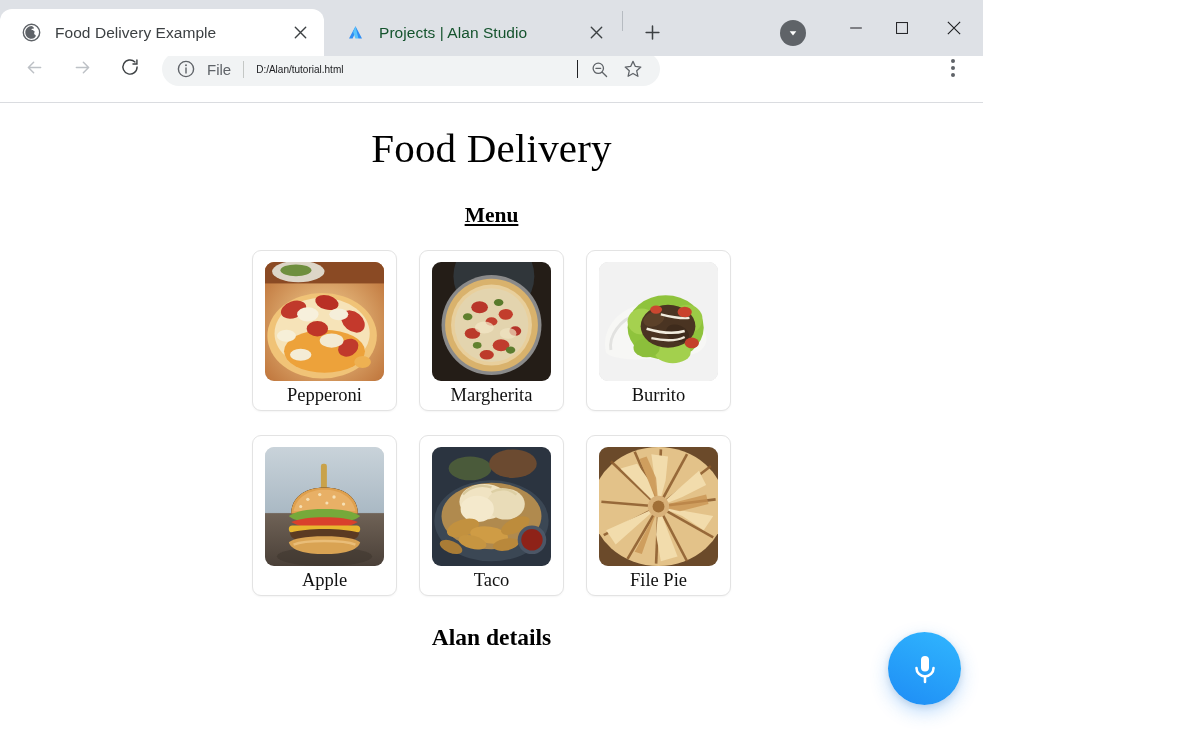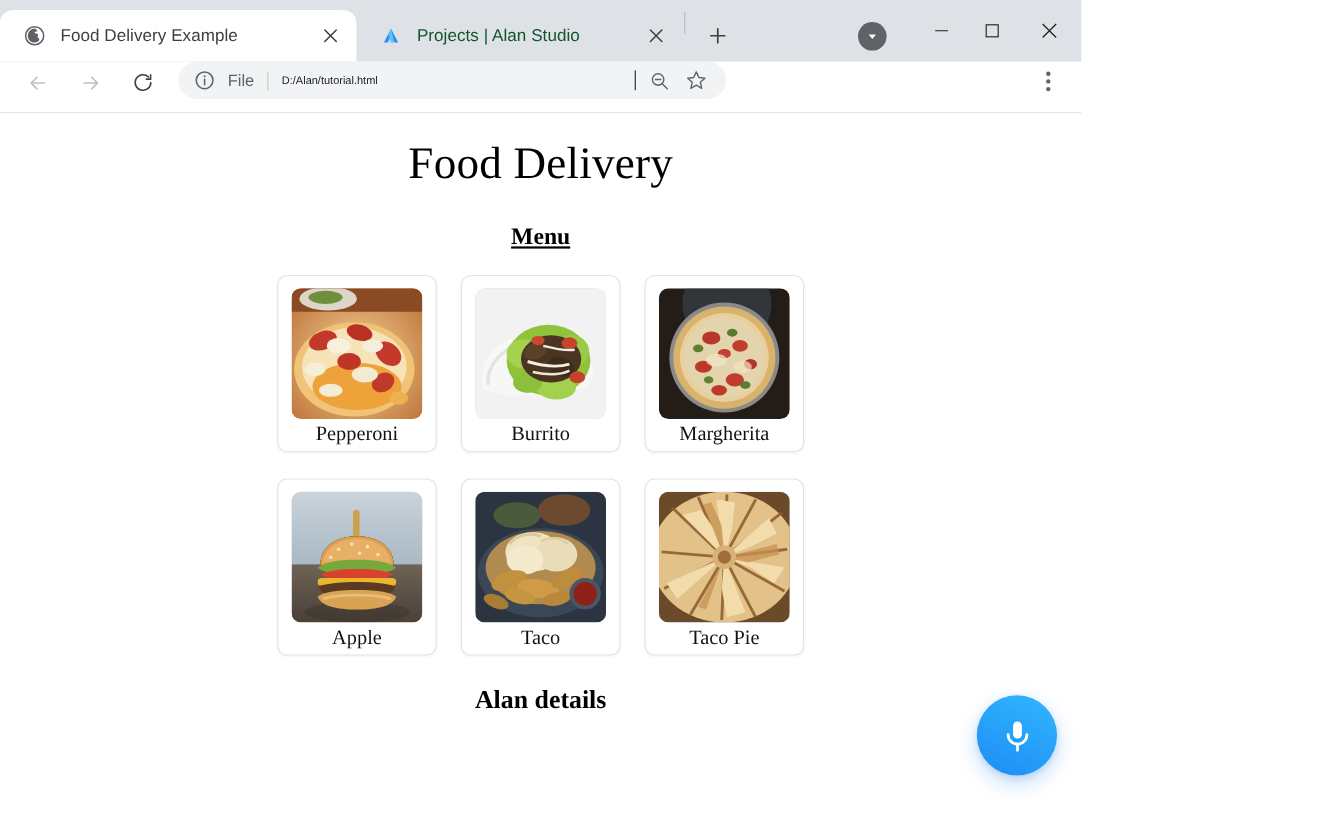--- a/index.html
+++ b/index.html
@@ -90,23 +90,23 @@
     color: #202124;
   }
   .winbtn.close { width: 58px; }
 
   
   .toolbar {
     height: 47px;
     flex: 0 0 47px;
     background: #ffffff;
     display: flex;
-    align-items: flex-start;
+    align-items: flex-end;
     border-bottom: 1px solid #dadce0;
-    padding: 0 10px;
+    padding: 16px 10px;
   }
   .navbtn {
     width: 38px; height: 38px;
     display: flex; align-items: center; justify-content: center;
     margin: 0 5px;
   }
   .navbtn.disabled { color: #bdc1c6; }
   .navbtn.enabled { color: #3c4043; }
 
   .omnibox {
@@ -405,45 +405,20 @@
                 <ellipse cx="30" cy="78" rx="9" ry="5" fill="#f4ecd6"></ellipse>
                 <ellipse cx="82" cy="84" rx="7" ry="5" fill="#eeb152"></ellipse>
               </svg>
             </div>
             <div class="food-label">Pepperoni</div>
           </div>
 
           <div class="food-card">
             <div class="food-thumb">
               <svg viewBox="0 0 100 100" preserveAspectRatio="xMidYMid slice">
-                <rect width="100" height="100" fill="#f2f2f2"></rect>
-                <path d="M6 76c-4-16 6-32 22-38 14-5 28-4 40 2 12 6 20 14 22 22 2 9-6 16-18 17-22 2-40 4-52 2-8-1-13-3-14-5z" fill="#f7f7f5"></path>
-                <path d="M10 74c-2-12 8-26 22-30 12-4 24-2 32 4" fill="none" stroke="#e2e2e0" stroke-width="2.4"></path>
-                <ellipse cx="56" cy="55" rx="32" ry="27" fill="#8fc33c"></ellipse>
-                <ellipse cx="36" cy="50" rx="12" ry="11" fill="#a5d14f"></ellipse>
-                <ellipse cx="74" cy="48" rx="13" ry="12" fill="#9bcb46"></ellipse>
-                <ellipse cx="62" cy="76" rx="15" ry="9" fill="#a3d04d"></ellipse>
-                <ellipse cx="40" cy="72" rx="11" ry="8" fill="#8cbf3b"></ellipse>
-                <ellipse cx="58" cy="54" rx="23" ry="18" fill="#4a3422"></ellipse>
-                <ellipse cx="46" cy="48" rx="9" ry="6" fill="#5c4129" transform="rotate(-18 46 48)"></ellipse>
-                <ellipse cx="66" cy="60" rx="10" ry="7" fill="#3e2b1c" transform="rotate(22 66 60)"></ellipse>
-                <ellipse cx="72" cy="42" rx="6" ry="4.5" fill="#c9422c"></ellipse>
-                <ellipse cx="78" cy="68" rx="6" ry="4.5" fill="#c4412b"></ellipse>
-                <ellipse cx="48" cy="40" rx="5" ry="3.5" fill="#cb4730"></ellipse>
-                <path d="M40 56c10 3 22 5 32 2" stroke="#f2eddf" stroke-width="2.2" fill="none"></path>
-                <path d="M44 64c9 2 20 3 28-1" stroke="#eee8d8" stroke-width="2" fill="none"></path>
-                <path d="M52 44c8 2 17 4 24 3" stroke="#f0ebdd" stroke-width="1.8" fill="none"></path>
-              </svg>
-            </div>
-            <div class="food-label">Burrito</div>
-          </div>
-
-          <div class="food-card">
-            <div class="food-thumb">
-              <svg viewBox="0 0 100 100" preserveAspectRatio="xMidYMid slice">
                 <rect width="100" height="100" fill="#241d17"></rect>
                 <circle cx="52" cy="12" r="34" fill="#3a4a57" opacity="0.55"></circle>
                 <circle cx="50" cy="53" r="42" fill="#8a8a8a"></circle>
                 <circle cx="50" cy="53" r="39" fill="#d9b26c"></circle>
                 <circle cx="50" cy="53" r="34" fill="#e8cf9c"></circle>
                 <circle cx="50" cy="53" r="31" fill="#e3d4ae"></circle>
                 <ellipse cx="40" cy="38" rx="7" ry="5" fill="#b9362a"></ellipse>
                 <ellipse cx="62" cy="44" rx="6" ry="4.5" fill="#c23d2c"></ellipse>
                 <ellipse cx="34" cy="60" rx="6.5" ry="4.5" fill="#bb392a"></ellipse>
                 <ellipse cx="58" cy="70" rx="7" ry="5" fill="#c03c2d"></ellipse>
@@ -452,20 +427,45 @@
                 <ellipse cx="50" cy="50" rx="5" ry="3.6" fill="#c2402f"></ellipse>
                 <ellipse cx="30" cy="46" rx="4" ry="3" fill="#5f7f2e"></ellipse>
                 <ellipse cx="56" cy="34" rx="4" ry="3" fill="#597a2b"></ellipse>
                 <ellipse cx="66" cy="74" rx="4" ry="3" fill="#5d7c2f"></ellipse>
                 <ellipse cx="38" cy="70" rx="3.6" ry="2.8" fill="#62812f"></ellipse>
                 <ellipse cx="44" cy="55" rx="8" ry="5" fill="#f1e6c4" opacity="0.75"></ellipse>
                 <ellipse cx="64" cy="60" rx="7" ry="4.5" fill="#efe4c2" opacity="0.7"></ellipse>
               </svg>
             </div>
             <div class="food-label">Margherita</div>
+          </div>
+
+          <div class="food-card">
+            <div class="food-thumb">
+              <svg viewBox="0 0 100 100" preserveAspectRatio="xMidYMid slice">
+                <rect width="100" height="100" fill="#f2f2f2"></rect>
+                <path d="M6 76c-4-16 6-32 22-38 14-5 28-4 40 2 12 6 20 14 22 22 2 9-6 16-18 17-22 2-40 4-52 2-8-1-13-3-14-5z" fill="#f7f7f5"></path>
+                <path d="M10 74c-2-12 8-26 22-30 12-4 24-2 32 4" fill="none" stroke="#e2e2e0" stroke-width="2.4"></path>
+                <ellipse cx="56" cy="55" rx="32" ry="27" fill="#8fc33c"></ellipse>
+                <ellipse cx="36" cy="50" rx="12" ry="11" fill="#a5d14f"></ellipse>
+                <ellipse cx="74" cy="48" rx="13" ry="12" fill="#9bcb46"></ellipse>
+                <ellipse cx="62" cy="76" rx="15" ry="9" fill="#a3d04d"></ellipse>
+                <ellipse cx="40" cy="72" rx="11" ry="8" fill="#8cbf3b"></ellipse>
+                <ellipse cx="58" cy="54" rx="23" ry="18" fill="#4a3422"></ellipse>
+                <ellipse cx="46" cy="48" rx="9" ry="6" fill="#5c4129" transform="rotate(-18 46 48)"></ellipse>
+                <ellipse cx="66" cy="60" rx="10" ry="7" fill="#3e2b1c" transform="rotate(22 66 60)"></ellipse>
+                <ellipse cx="72" cy="42" rx="6" ry="4.5" fill="#c9422c"></ellipse>
+                <ellipse cx="78" cy="68" rx="6" ry="4.5" fill="#c4412b"></ellipse>
+                <ellipse cx="48" cy="40" rx="5" ry="3.5" fill="#cb4730"></ellipse>
+                <path d="M40 56c10 3 22 5 32 2" stroke="#f2eddf" stroke-width="2.2" fill="none"></path>
+                <path d="M44 64c9 2 20 3 28-1" stroke="#eee8d8" stroke-width="2" fill="none"></path>
+                <path d="M52 44c8 2 17 4 24 3" stroke="#f0ebdd" stroke-width="1.8" fill="none"></path>
+              </svg>
+            </div>
+            <div class="food-label">Burrito</div>
           </div>
 
         </div>
 
         <div class="menu-row">
 
           <div class="food-card">
             <div class="food-thumb">
               <svg viewBox="0 0 100 100" preserveAspectRatio="xMidYMid slice">
                 <defs>
@@ -554,21 +554,21 @@
                 </g>
                 <g fill="#c89250" opacity="0.75">
                   <path d="M50 50L34 10l6-2 8 18z"></path>
                   <path d="M50 50L90 40l2 8-24 6z"></path>
                   <path d="M50 50L36 90l-6-2 12-22z"></path>
                 </g>
                 <circle cx="50" cy="50" r="9" fill="#d8b179"></circle>
                 <circle cx="50" cy="50" r="5" fill="#a06f37"></circle>
               </svg>
             </div>
-            <div class="food-label">Taco Pie</div>
+            <div class="food-label">File Pie</div>
           </div>
 
         </div>
       </div>
 
       <h2 class="order-title">Alan details</h2>
     </div>
 
     <div class="alan-btn">
       <svg viewBox="0 0 24 24">

